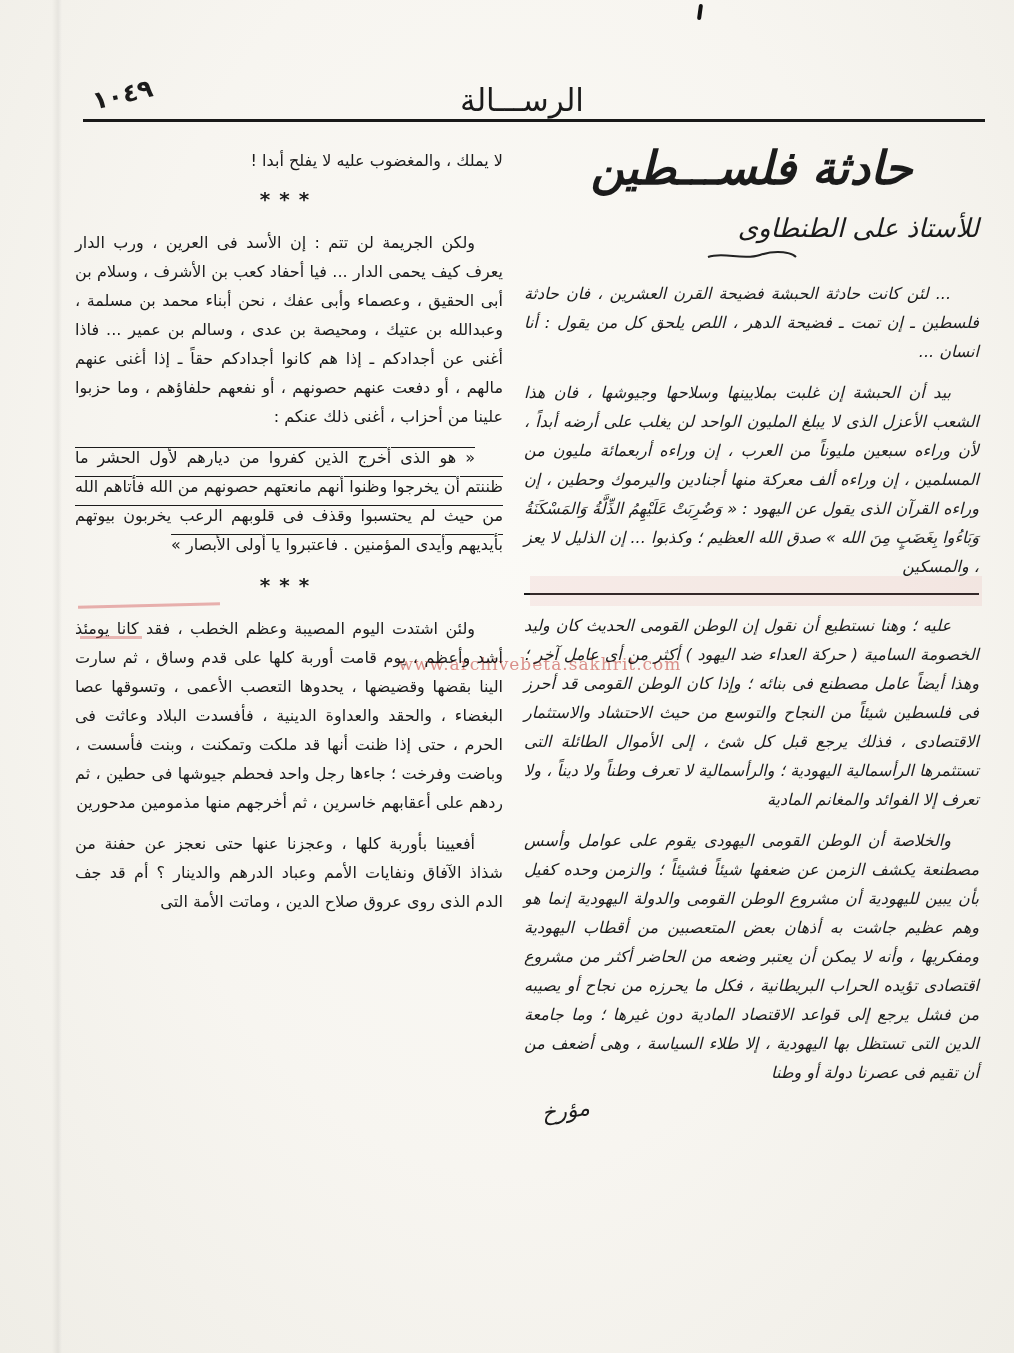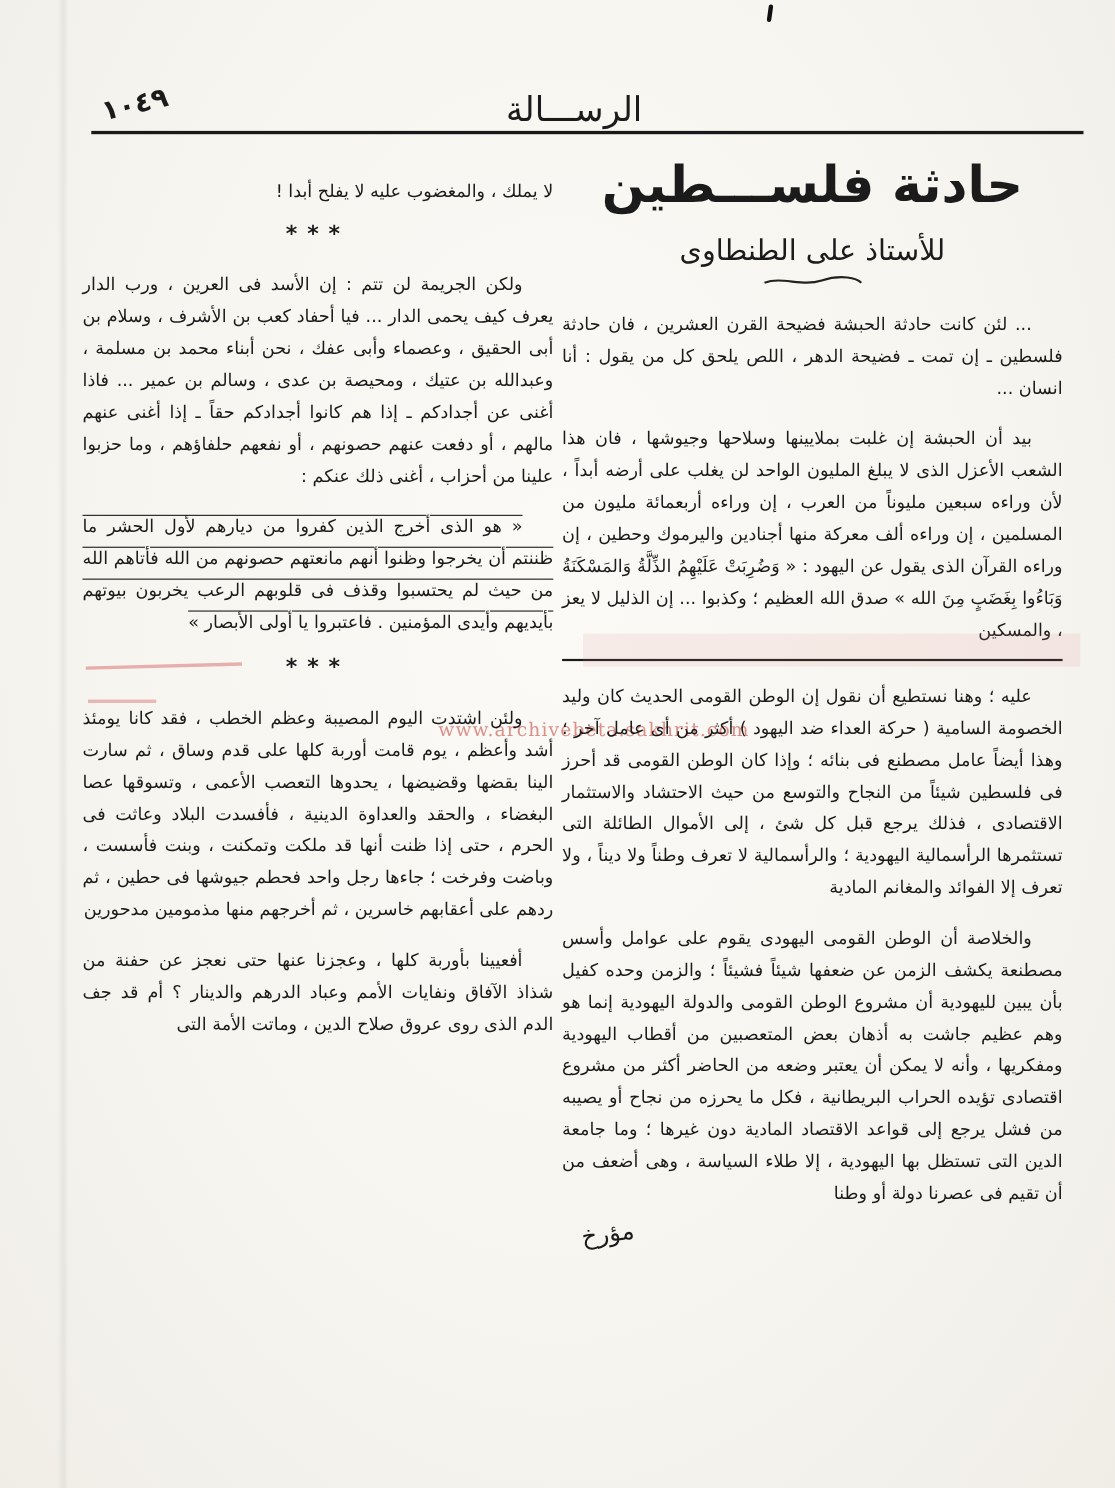--- a/index.html
+++ b/index.html
@@ -34,30 +34,30 @@
     position:absolute;top:119px;left:83px;right:29px;
     border-top:3px solid #191919;
   }
   .ink-mark{
     position:absolute;top:4px;left:698px;width:4px;height:16px;
     background:#111;transform:rotate(8deg);border-radius:2px;
   }
 
   
   .col{position:absolute;text-align:justify;font-size:16px;line-height:29px;}
-  .col-right{top:138px;right:48px;width:455px;}
+  .col-right{top:138px;right:35px;width:455px;font-style:italic;}
   .col-left{top:142px;left:75px;width:428px;}
-  .col p{margin:17px 0 12px 0;text-indent:28px;}
+  .col p{margin:4px 0 12px 0;text-indent:28px;}
 
   .article-title{
     font-size:46px;font-weight:bold;text-align:center;
     margin:2px 0 16px 0;line-height:1.25;text-indent:0;
   }
   .article-byline{
-    font-size:26px;text-align:center;margin:0 0 6px 0;text-indent:0;
+    font-size:26px;text-align:right;margin:0 0 6px 0;text-indent:0;
   }
   .byline-divider{display:block;margin:0 auto 16px auto;}
 
   .section-rule{
     border:none;border-top:2px solid #1a1a1a;margin:10px 0 16px 0;
   }
 
   .continuation-line{text-indent:0 !important;margin-bottom:4px !important;}
 
   .separator{

